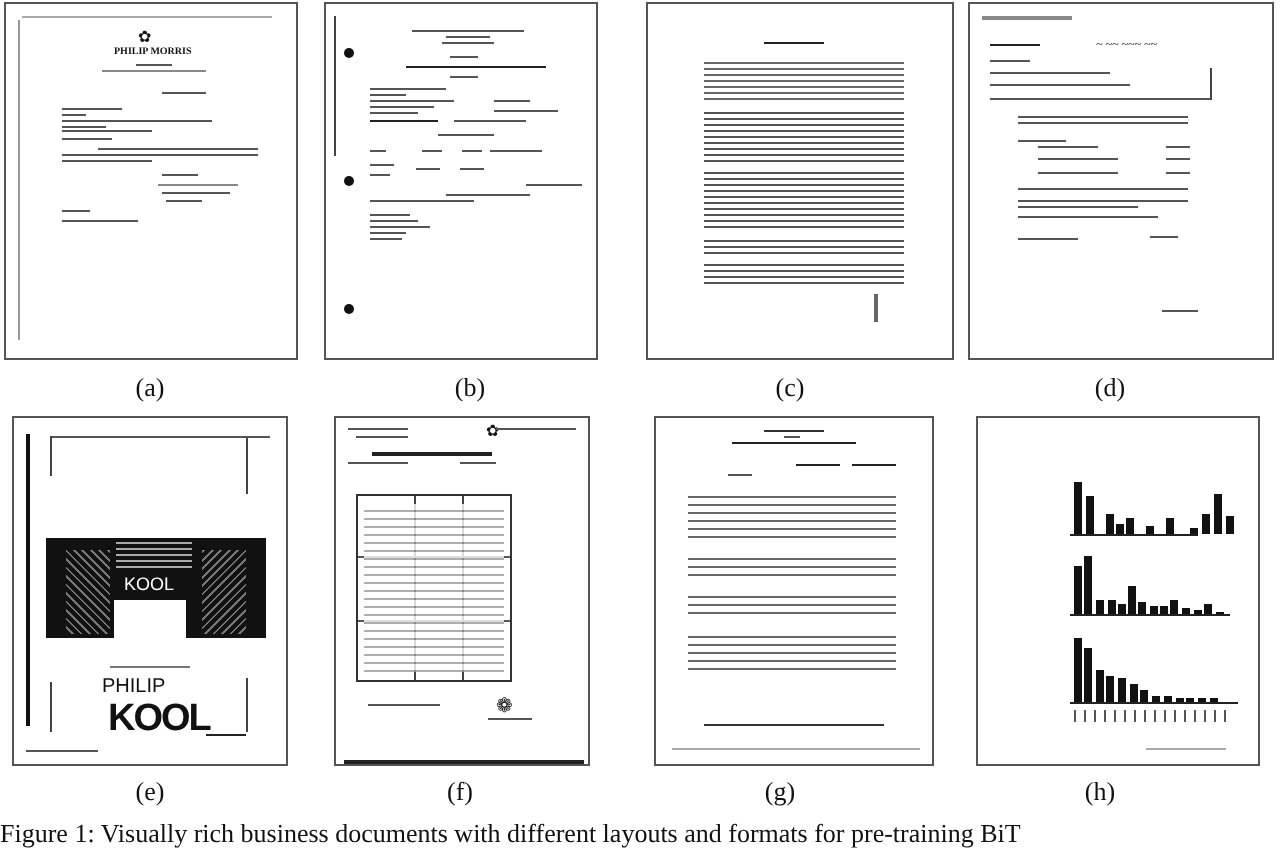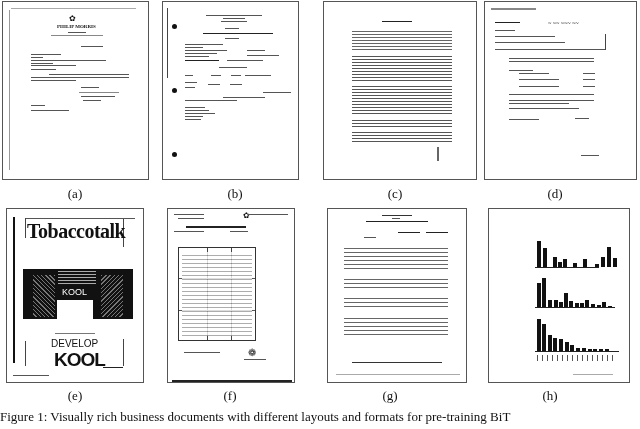--- a/index.html
+++ b/index.html
@@ -121,30 +121,29 @@
   <div class="tl" style="left:90px;top:116px;width:14px;"></div>
   <div class="tl" style="left:96px;top:153px;width:18px;"></div>
 </div>
 <div class="sub" style="left:525px;top:186px;">(d)</div>
 
 <div class="panel" style="left:6px;top:208px;width:138px;height:175px;">
   <div class="vl" style="left:6px;top:8px;height:146px;width:2px;background:#111;"></div>
   <div class="tl" style="left:18px;top:9px;width:110px;"></div>
   <div class="vl" style="left:18px;top:9px;height:20px;"></div>
   <div class="vl" style="left:116px;top:10px;height:28px;"></div>
-  <div class="txt" style="left:20px;top:11px;font-size:20px;font-weight:bold;font-family:'Liberation Serif',serif;letter-spacing:-0.5px;">Tobaccotalk</div>
   <div style="position:absolute;left:16px;top:60px;width:110px;height:50px;background:#111;">
     <div style="position:absolute;left:10px;top:6px;width:22px;height:42px;background:repeating-linear-gradient(45deg,#111 0 2px,#777 2px 3px);"></div>
     <div style="position:absolute;left:78px;top:6px;width:22px;height:42px;background:repeating-linear-gradient(-45deg,#111 0 2px,#777 2px 3px);"></div>
     <div style="position:absolute;left:35px;top:0;width:38px;height:16px;background:repeating-linear-gradient(#111 0 2px,#aaa 2px 3px);"></div>
   </div>
   <div class="txt" style="left:55px;top:78px;font-size:9px;color:#fff;">KOOL</div>
   <div style="position:absolute;left:50px;top:91px;width:36px;height:30px;background:#fff;"></div>
   <div class="tl" style="left:48px;top:124px;width:40px;background:#777;"></div>
-  <div class="txt" style="left:44px;top:129px;font-size:10px;">DEVELOP</div>
+  <div class="txt" style="left:44px;top:129px;font-size:10px;">PHILIP</div>
   <div class="txt" style="left:47px;top:140px;font-size:19px;font-weight:bold;letter-spacing:-1px;">KOOL</div>
   <div class="vl" style="left:18px;top:132px;height:25px;"></div>
   <div class="vl" style="left:116px;top:130px;height:27px;"></div>
   <div class="tl" style="left:96px;top:158px;width:20px;background:#222;"></div>
   <div class="tl" style="left:6px;top:166px;width:36px;"></div>
 </div>
 <div class="sub" style="left:45px;top:388px;">(e)</div>
 
 <div class="panel" style="left:167px;top:208px;width:128px;height:175px;">
   <div class="tl" style="left:6px;top:5px;width:30px;"></div>

